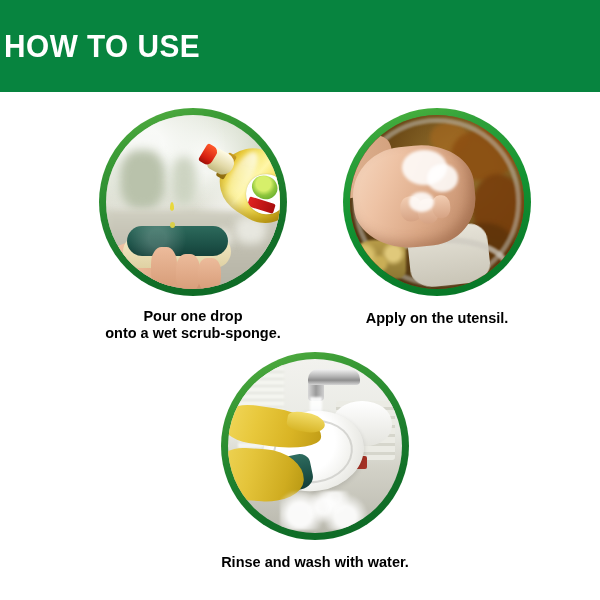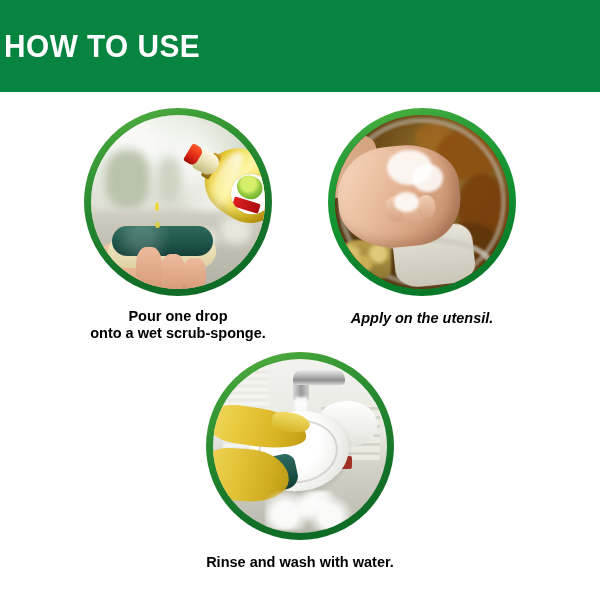--- a/index.html
+++ b/index.html
@@ -34,33 +34,33 @@
     font-size: 31px;
     letter-spacing: 0.5px;
     line-height: 1;
     text-align: center;
     transform: scaleX(0.96);
   }
 
   
   .steps-area {
     position: absolute;
-    left: 0;
+    left: 15px;
     top: 92px;
     width: 492px;
     height: 508px;
     padding-left: 12px;
   }
 
   .step {
     position: absolute;
     text-align: center;
   }
   .step-1 { left: 70px;  top: 16px;  width: 216px; }
-  .step-2 { left: 314px; top: 16px;  width: 216px; font-style: italic; }
+  .step-2 { left: 314px; top: 16px;  width: 216px; }
   .step-3 { left: 192px; top: 260px; width: 216px; }
 
   
   .photo-ring {
     position: relative;
     width: 188px;
     height: 188px;
     margin: 0 auto;
     border-radius: 50%;
     padding: 7px;

